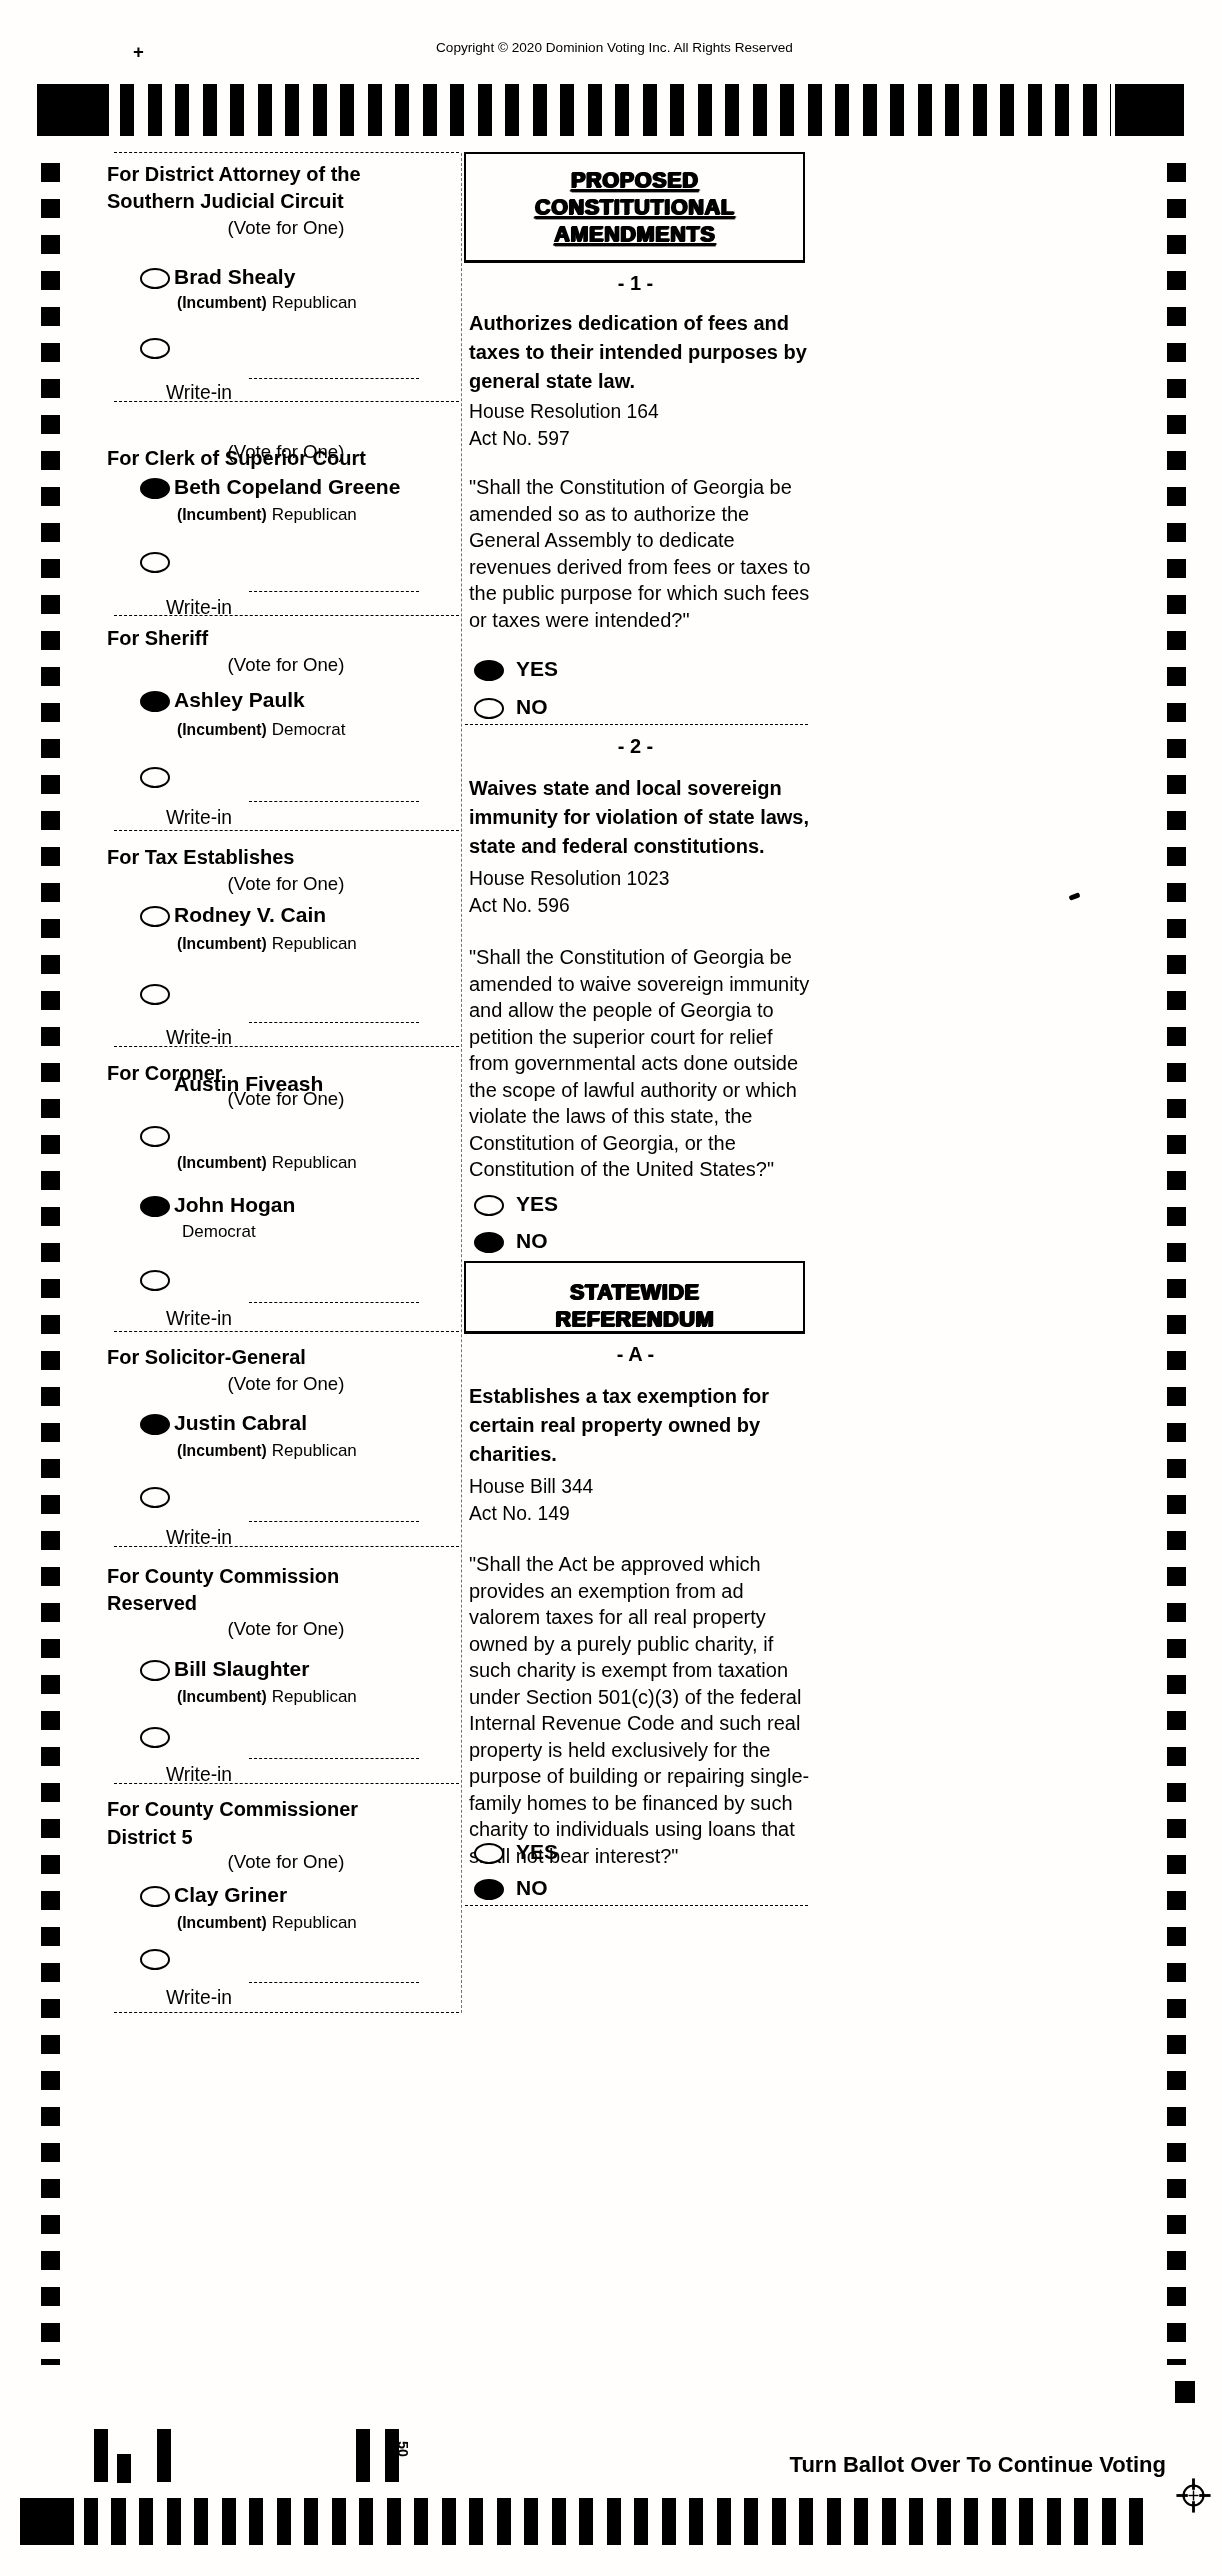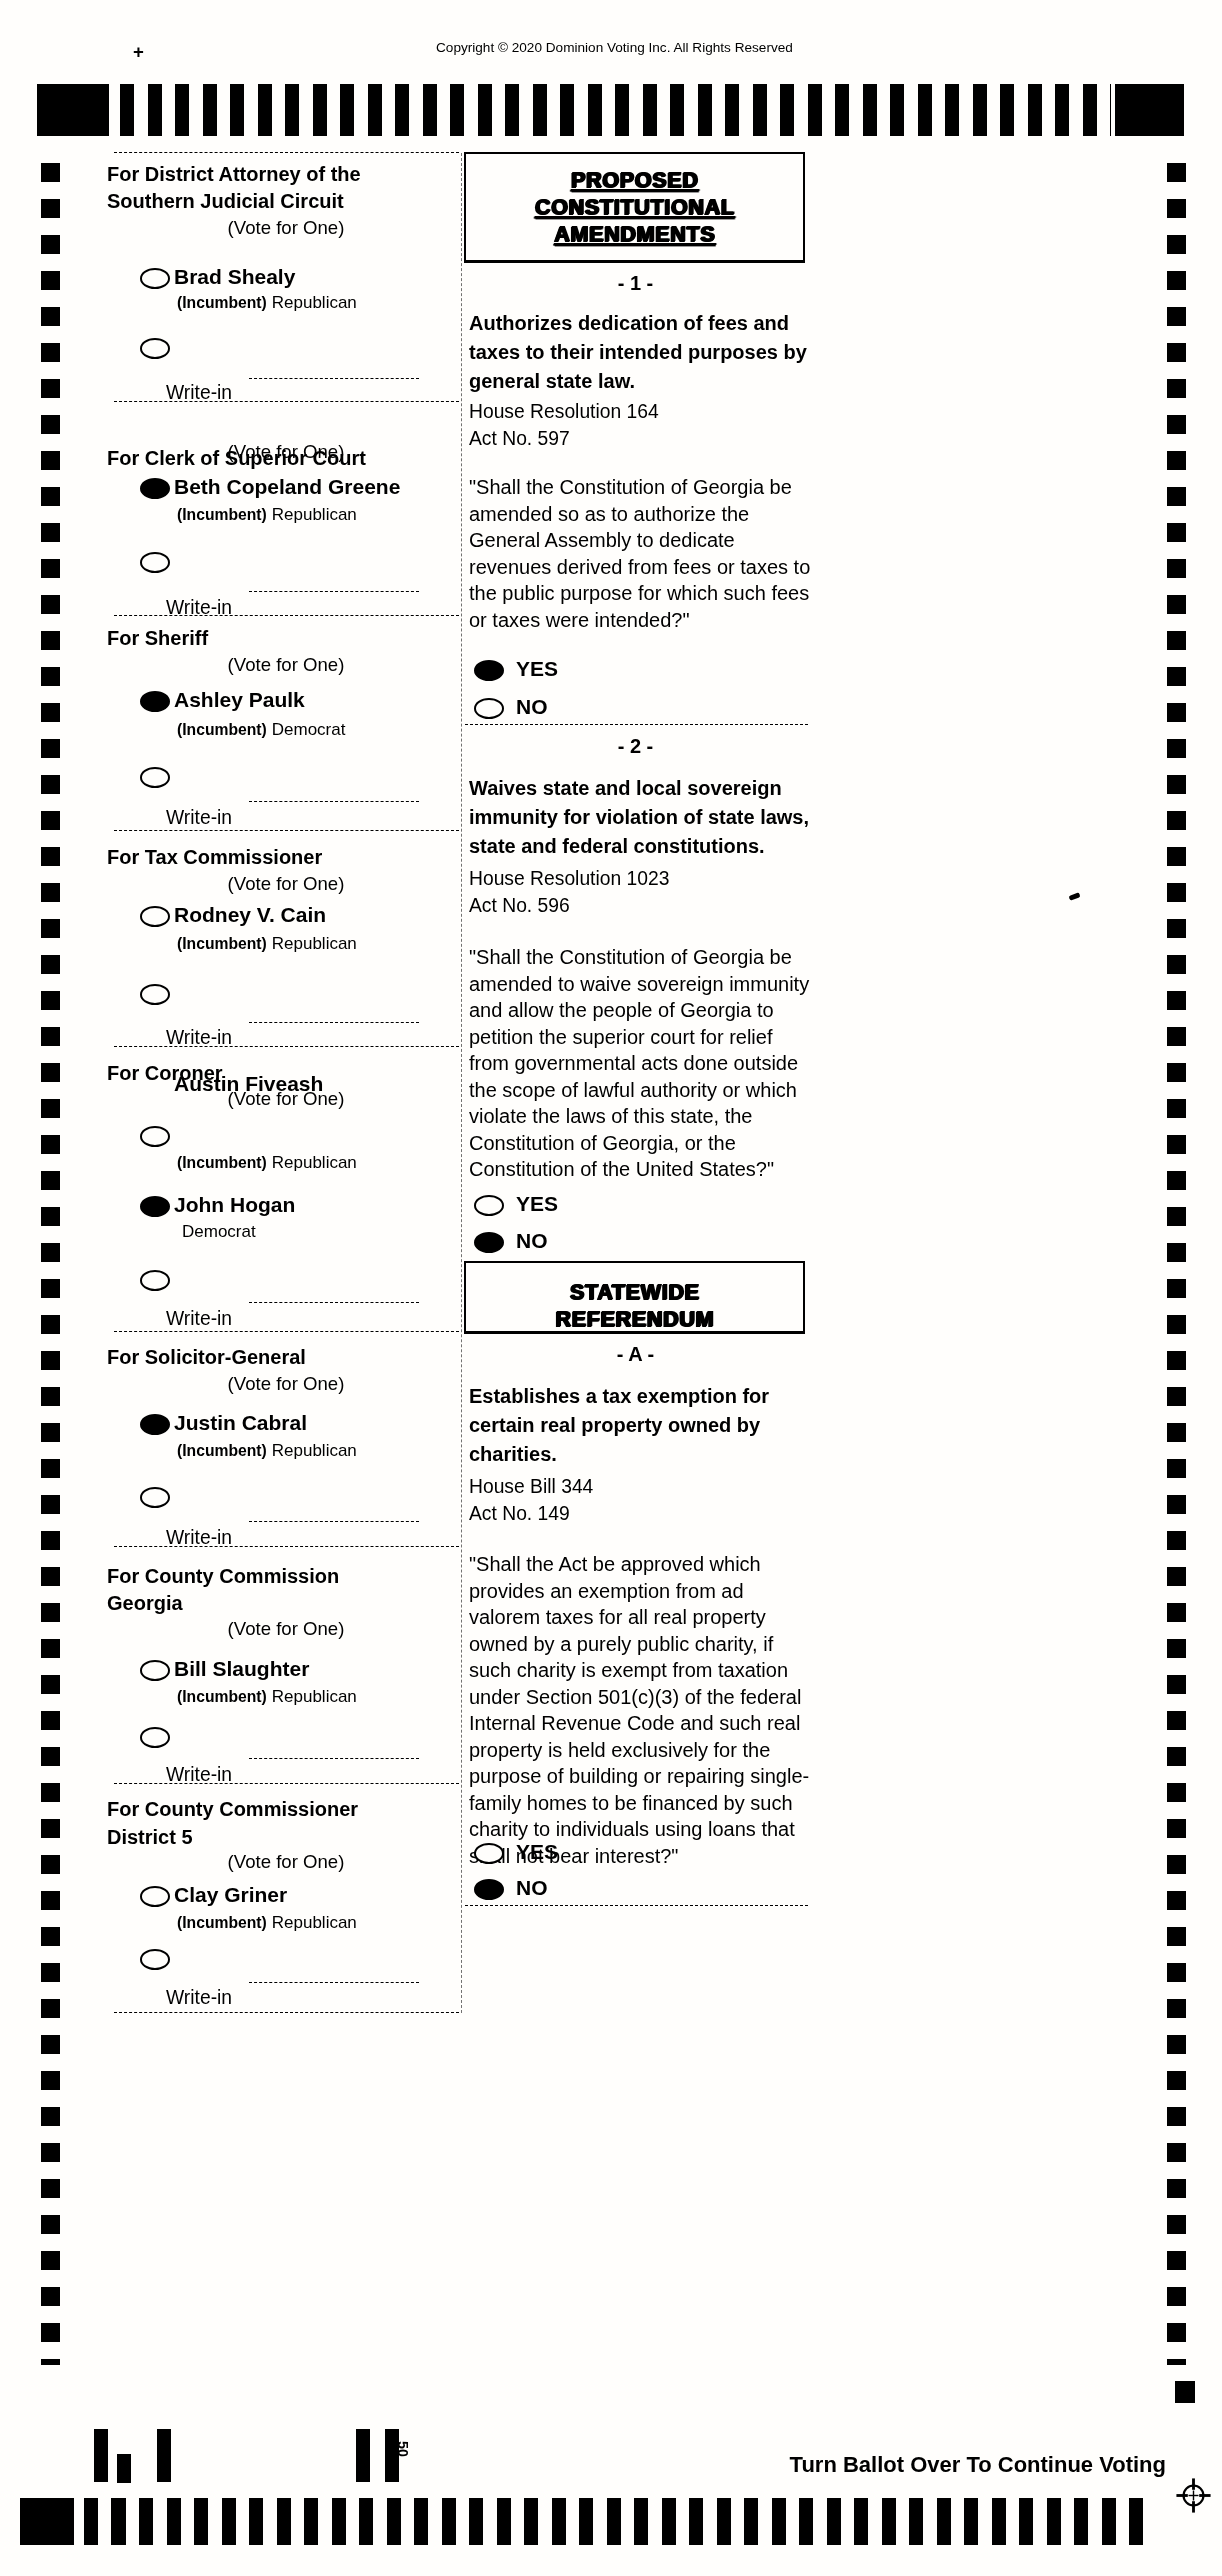--- a/index.html
+++ b/index.html
@@ -82,21 +82,21 @@
   <div class="ct" style="top:627px;">For Sheriff</div>
   <div class="vf" style="top:654px;">(Vote for One)</div>
   <div class="bb filled" style="left:140px;top:691px;"></div>
   <div class="nm" style="top:688px;">Ashley Paulk</div>
   <div class="pt" style="top:720px;"><b>(Incumbent)</b><span>Democrat</span></div>
   <div class="bb" style="left:140px;top:767px;"></div>
   <div class="wl" style="top:801px;"></div>
   <div class="wi" style="top:807px;">Write-in</div>
   <div class="sp" style="top:830px;"></div>
 
-  <div class="ct" style="top:846px;">For Tax Commissioner</div>
+  <div class="ct" style="top:846px;">For Tax Establishes</div>
   <div class="vf" style="top:873px;">(Vote for One)</div>
   <div class="bb" style="left:140px;top:906px;"></div>
   <div class="nm" style="top:903px;">Rodney V. Cain</div>
   <div class="pt" style="top:934px;"><b>(Incumbent)</b><span>Republican</span></div>
   <div class="bb" style="left:140px;top:984px;"></div>
   <div class="wl" style="top:1022px;"></div>
   <div class="wi" style="top:1027px;">Write-in</div>
   <div class="sp" style="top:1046px;"></div>
 
   <div class="ct" style="top:1062px;">For Coroner</div>
@@ -116,21 +116,21 @@
   <div class="vf" style="top:1373px;">(Vote for One)</div>
   <div class="bb filled" style="left:140px;top:1414px;"></div>
   <div class="nm" style="top:1411px;">Justin Cabral</div>
   <div class="pt" style="top:1441px;"><b>(Incumbent)</b><span>Republican</span></div>
   <div class="bb" style="left:140px;top:1487px;"></div>
   <div class="wl" style="top:1521px;"></div>
   <div class="wi" style="top:1527px;">Write-in</div>
   <div class="sp" style="top:1546px;"></div>
 
   <div class="ct" style="top:1565px;">For County Commission</div>
-  <div class="ct" style="top:1592px;">Georgia</div>
+  <div class="ct" style="top:1592px;">Reserved</div>
   <div class="vf" style="top:1618px;">(Vote for One)</div>
   <div class="bb" style="left:140px;top:1660px;"></div>
   <div class="nm" style="top:1657px;">Bill Slaughter</div>
   <div class="pt" style="top:1687px;"><b>(Incumbent)</b><span>Republican</span></div>
   <div class="bb" style="left:140px;top:1727px;"></div>
   <div class="wl" style="top:1758px;"></div>
   <div class="wi" style="top:1764px;">Write-in</div>
   <div class="sp" style="top:1783px;"></div>
 
   <div class="ct" style="top:1798px;">For County Commissioner</div>

